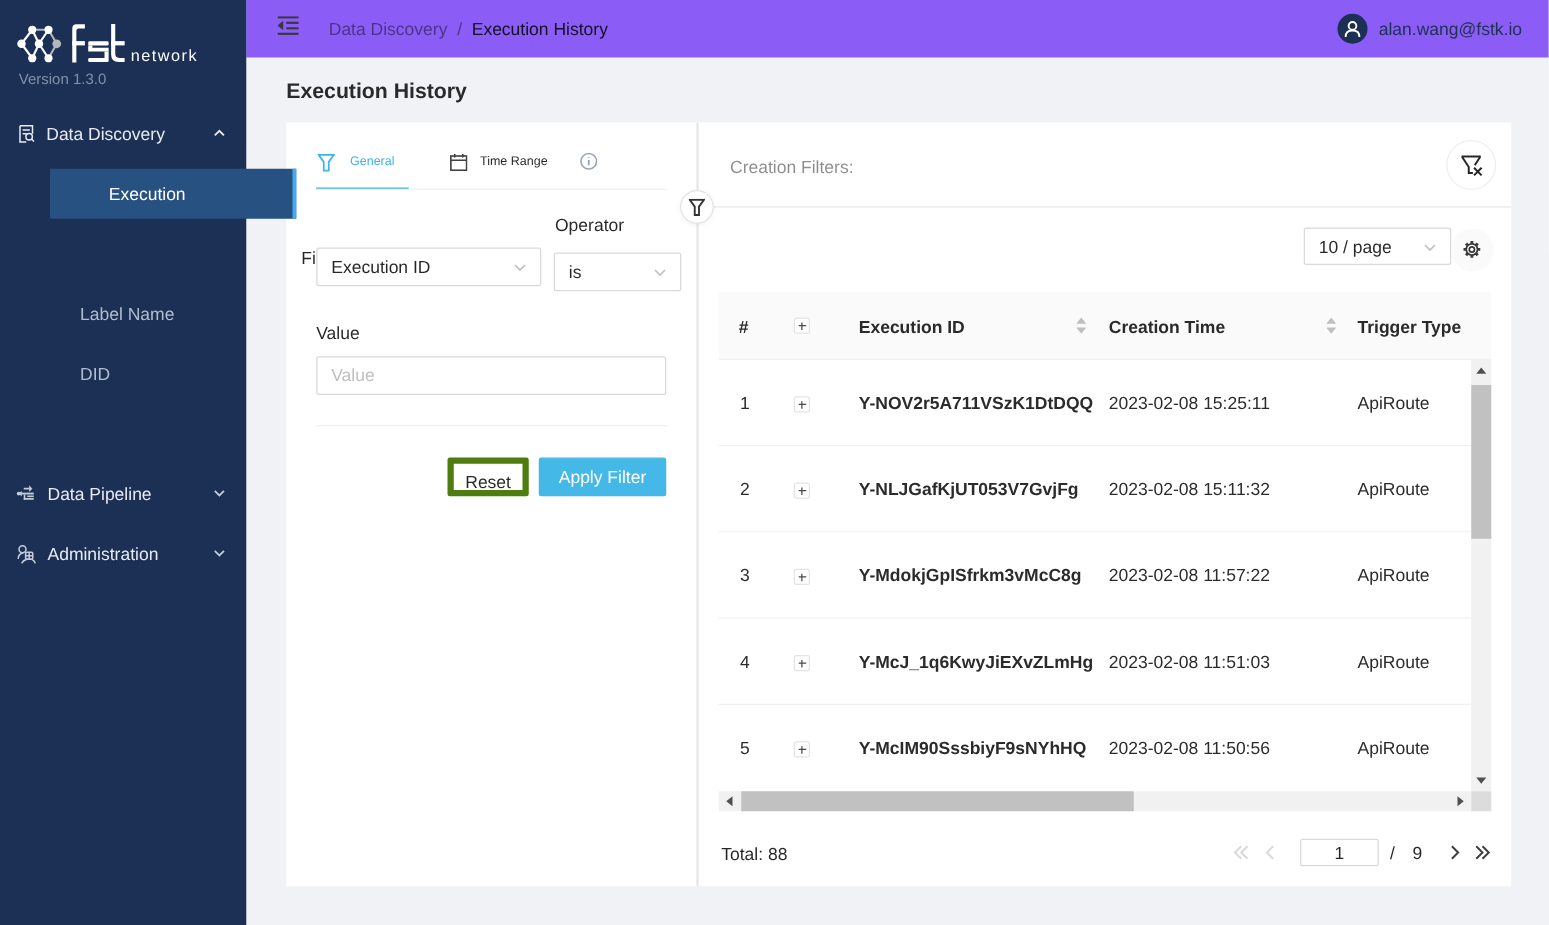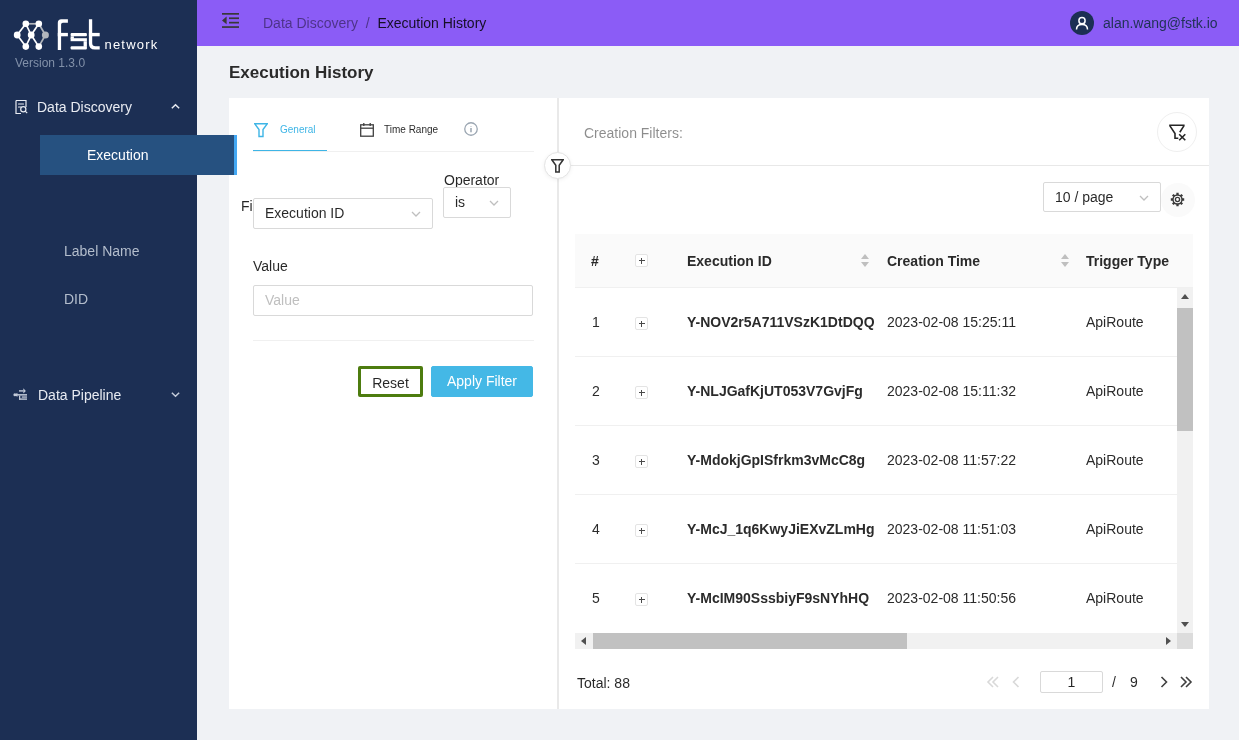--- a/index.html
+++ b/index.html
@@ -39,21 +39,21 @@
   #tabline { position:absolute; left:24px; top:53px; width:281px; height:1px; background:#f0f0f0; }
   .cyan { color:#3eb5e6; }
 
   .flabel { position:absolute; font-size:14px; color:rgba(0,0,0,.85); }
   .selectbox, .inputbox { position:absolute; background:#fff; border:1px solid #d9d9d9; border-radius:2px; height:31px; line-height:29px; font-size:14px; padding-left:11px; color:rgba(0,0,0,.85); }
   .chev { position:absolute; width:10px; height:10px; right:11px; top:10px; }
   .ph { color:#bfbfbf; }
 
   #fdiv { position:absolute; left:24px; top:242px; width:281px; height:1px; background:#f0f0f0; }
   .btn { position:absolute; top:268px; height:31px; border-radius:2px; font-size:14px; text-align:center; line-height:29px; }
-  #breset { left:129px; width:65px; background:#fff; border:3px solid #4d7c0f; color:rgba(0,0,0,.85); }
+  #breset { left:129px; width:65px; background:#fff; border:5px solid #4d7c0f; color:rgba(0,0,0,.85); }
   #bapply { left:202px; width:102px; background:#44b8e6; border:1px solid #44b8e6; color:#fff; }
 
   #collapse { position:absolute; left:315px; top:54px; width:27px; height:27px; background:#fff; border:1px solid #e4e4e4; border-radius:50%; box-shadow:0 1px 4px rgba(0,0,0,.06); }
   #clearbtn { position:absolute; left:928px; top:14px; width:40px; height:40px; background:#fff; border:1px solid #efefef; border-radius:50%; }
 
   #appliedf { position:absolute; left:355px; top:27px; color:rgba(0,0,0,.45); font-size:14px; }
 
   #pagesel { position:absolute; left:814px; top:84px; width:118px; height:30px; border:1px solid #d9d9d9; border-radius:2px; line-height:28px; padding-left:11px; font-size:14px; color:rgba(0,0,0,.85); }
 
   
@@ -155,20 +155,34 @@
         <rect x="6" y="8.6" width="1.3" height="4.1"></rect>
         <rect x="8.8" y="9.4" width="5.2" height="1.3"></rect>
         <rect x="6" y="11.4" width="8" height="1.4"></rect>
       </g>
     </svg>
     <span class="txt" style="left:38px;">Data Pipeline</span>
     <svg class="arrow" viewBox="0 0 12 12" fill="none" stroke="#c3cbd9" stroke-width="1.6">
         <path d="M2,4 L6,8 L10,4"></path>
       </svg>
   </div>
+  <div class="mi parent" style="top:423px;">
+    <svg class="micon" viewBox="0 0 16 16" fill="none" stroke="#c3cbd9" stroke-width="1.25">
+      <circle cx="5" cy="4.4" r="2.8"></circle>
+      <path d="M5.6,7.2 Q1.7,8.1 1.5,12.1"></path>
+      <rect x="7.5" y="6.8" width="5.7" height="5.5" rx="1"></rect>
+      <path d="M10.35,6.8 L10.35,12.3 M7.5,9.55 L13.2,9.55"></path>
+      <path d="M8.2,12.5 Q5.6,13.2 4.3,15.7"></path>
+      <path d="M12.5,12.5 Q14.3,13.2 15.3,15.7"></path>
+    </svg>
+    <span class="txt" style="left:38px;">Administration</span>
+    <svg class="arrow" viewBox="0 0 12 12" fill="none" stroke="#c3cbd9" stroke-width="1.6">
+        <path d="M2,4 L6,8 L10,4"></path>
+      </svg>
+  </div>
 </div>
 
 <div id="header">
   <svg style="position:absolute;left:25px;top:13px;" width="17" height="15" viewBox="0 0 17 15">
     <g fill="#383838">
       <rect x="0" y="0" width="17" height="1.7"></rect>
       <rect x="7" y="4.4" width="10" height="1.7"></rect>
       <rect x="7" y="8.8" width="10" height="1.7"></rect>
       <rect x="0" y="13.2" width="17" height="1.7"></rect>
       <path d="M0,7.4 L4.6,3.6 L4.6,11.2 Z"></path>
@@ -207,21 +221,21 @@
   <div id="inkbar"></div>
   <div id="tabline"></div>
 
   <div class="flabel" style="left:12px;top:74px;margin-top:26px;">Filter by</div>
   <div class="flabel" style="left:215px;top:74px;">Operator</div>
   <div class="selectbox" style="left:24px;top:100px;width:180px;">Execution ID
     <svg class="chev" viewBox="0 0 10 10" fill="none" stroke="#bfbfbf" stroke-width="1.3">
         <path d="M1,3 L5,7 L9,3"></path>
       </svg>
   </div>
-  <div class="selectbox" style="left:214px;top:89px;width:68px;">is
+  <div class="selectbox" style="left:214px;top:104px;width:102px;">is
     <svg class="chev" viewBox="0 0 10 10" fill="none" stroke="#bfbfbf" stroke-width="1.3">
         <path d="M1,3 L5,7 L9,3"></path>
       </svg>
   </div>
   <div class="flabel" style="left:24px;top:160px;">Value</div>
   <div class="inputbox ph" style="left:24px;top:187px;width:280px;">Value</div>
   <div id="fdiv"></div>
   <div class="btn" id="breset">Reset</div>
   <div class="btn" id="bapply">Apply Filter</div>
 

